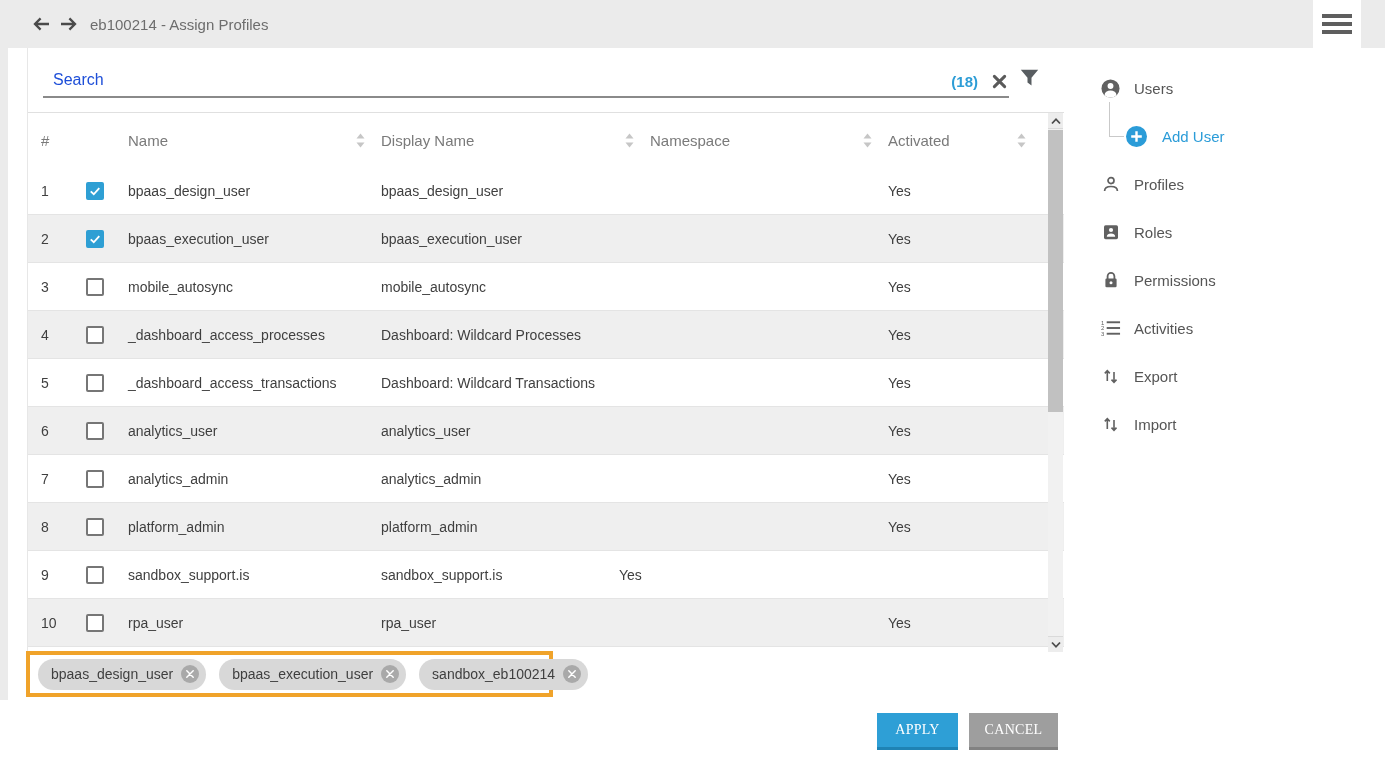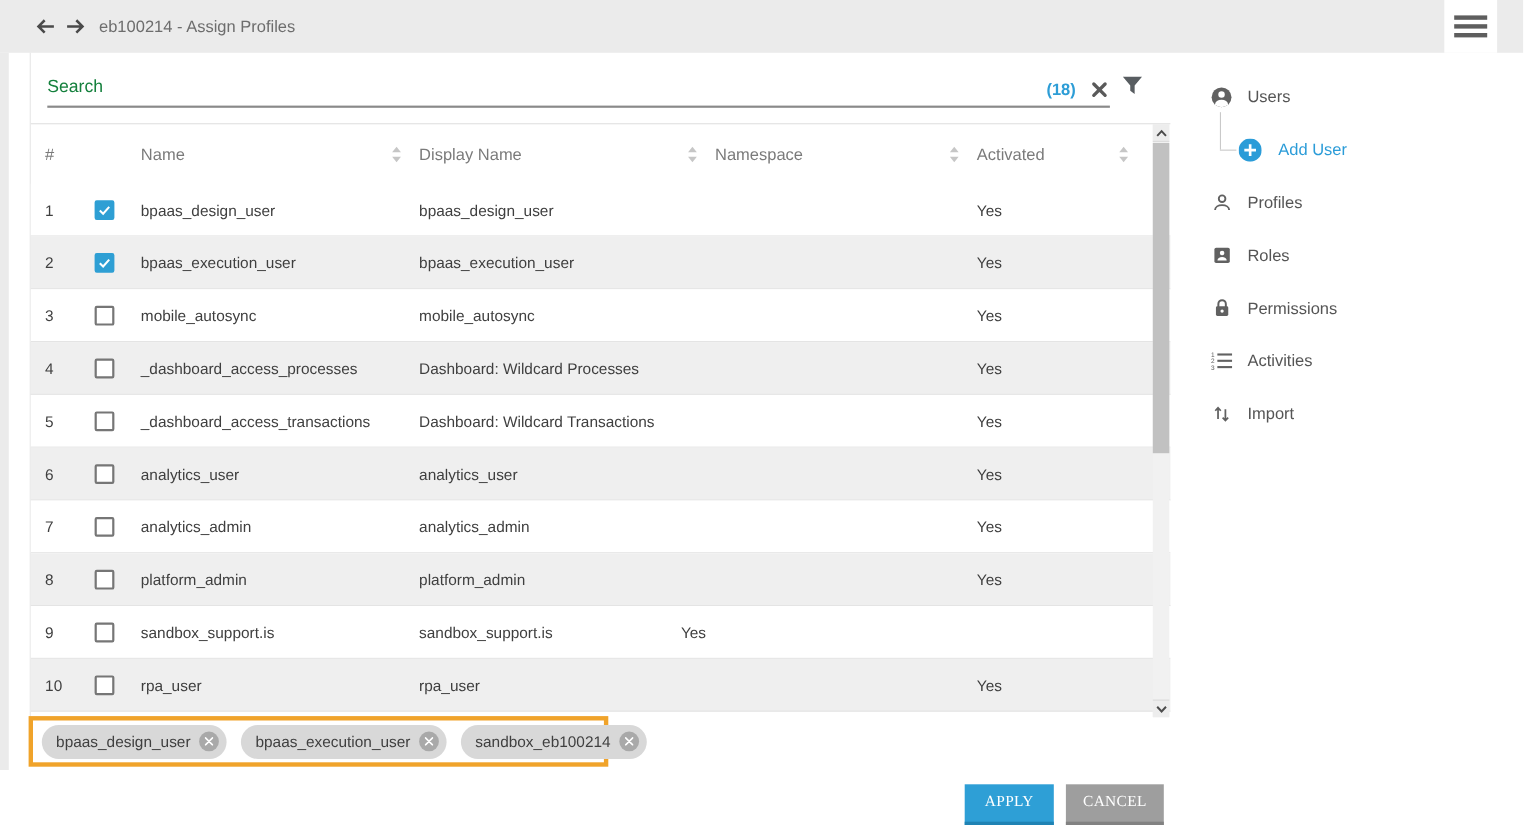--- a/index.html
+++ b/index.html
@@ -16,21 +16,21 @@
   .nav-arrows { position:absolute; left:32px; top:0; height:48px; display:flex; align-items:center; gap:10px; }
   .nav-arrow { width:18px; height:16px; cursor:pointer; }
   .page-title { position:absolute; left:90px; top:0; height:48px; display:flex; align-items:center;
                 font-size:15px; color:#6d6d6d; }
   .left-strip { position:absolute; left:0; top:48px; width:8px; height:652px; background:#ebebeb; }
 
   
   .panel { position:absolute; left:27px; top:48px; width:1036px; height:604px; border-left:1px solid #e7e7e7; }
   .search-field { position:absolute; left:15px; top:10px; width:966px; height:40px;
                   border-bottom:2px solid #8a8a8a; cursor:text; }
-  .search-placeholder { position:absolute; left:0; bottom:7px; font-size:16px; color:#15803d; }
+  .search-placeholder { position:absolute; left:10px; bottom:7px; font-size:16px; color:#1d4ed8; }
   .search-right { position:absolute; right:2px; bottom:6px; display:flex; align-items:center; gap:14px;font-weight:bold; }
   .result-count { font-size:15px; color:#2d9dd6; }
   .clear-btn, .filter-btn { cursor:pointer; display:flex; align-items:center; }
   .filter-btn { position:absolute; left:992px; top:21px; }
 
   
   .table-wrap { position:absolute; left:0px; top:64px; width:1036px; border-top:1px solid #e0e0e0; }
   .thead { display:flex; height:54px; align-items:center; color:#7a7a7a; font-size:15px; }
   .hcell { display:flex; align-items:center; justify-content:space-between; height:100%; }
   .hcell .sort { flex:none; cursor:pointer; }
@@ -414,24 +414,33 @@
             <text x="1" y="12.5" font-size="6.2" fill="#616161" font-family="Liberation Sans, sans-serif">2</text>
             <text x="1" y="18.5" font-size="6.2" fill="#616161" font-family="Liberation Sans, sans-serif">3</text>
             <rect x="7" y="3" width="14" height="2" fill="#616161"></rect>
             <rect x="7" y="9" width="14" height="2" fill="#616161"></rect>
             <rect x="7" y="15" width="14" height="2" fill="#616161"></rect>
           </svg>
         </span>
     <span class="lbl">Activities</span>
   </div>
 
-
   <div class="side-item">
     <span class="ic">
           <svg width="20" height="20" viewBox="0 0 20 20">
             <path d="M6.3 15V5M3.8 7.4 6.3 4.7 8.8 7.4" fill="none" stroke="#616161" stroke-width="1.6"></path>
             <path d="M13 6v10M10.5 13.6 13 16.3 15.5 13.6" fill="none" stroke="#616161" stroke-width="1.6"></path>
           </svg>
         </span>
+    <span class="lbl">Export</span>
+  </div>
+
+  <div class="side-item">
+    <span class="ic">
+          <svg width="20" height="20" viewBox="0 0 20 20">
+            <path d="M6.3 15V5M3.8 7.4 6.3 4.7 8.8 7.4" fill="none" stroke="#616161" stroke-width="1.6"></path>
+            <path d="M13 6v10M10.5 13.6 13 16.3 15.5 13.6" fill="none" stroke="#616161" stroke-width="1.6"></path>
+          </svg>
+        </span>
     <span class="lbl">Import</span>
   </div>
 </div>
 </div>
 
 </body></html>

